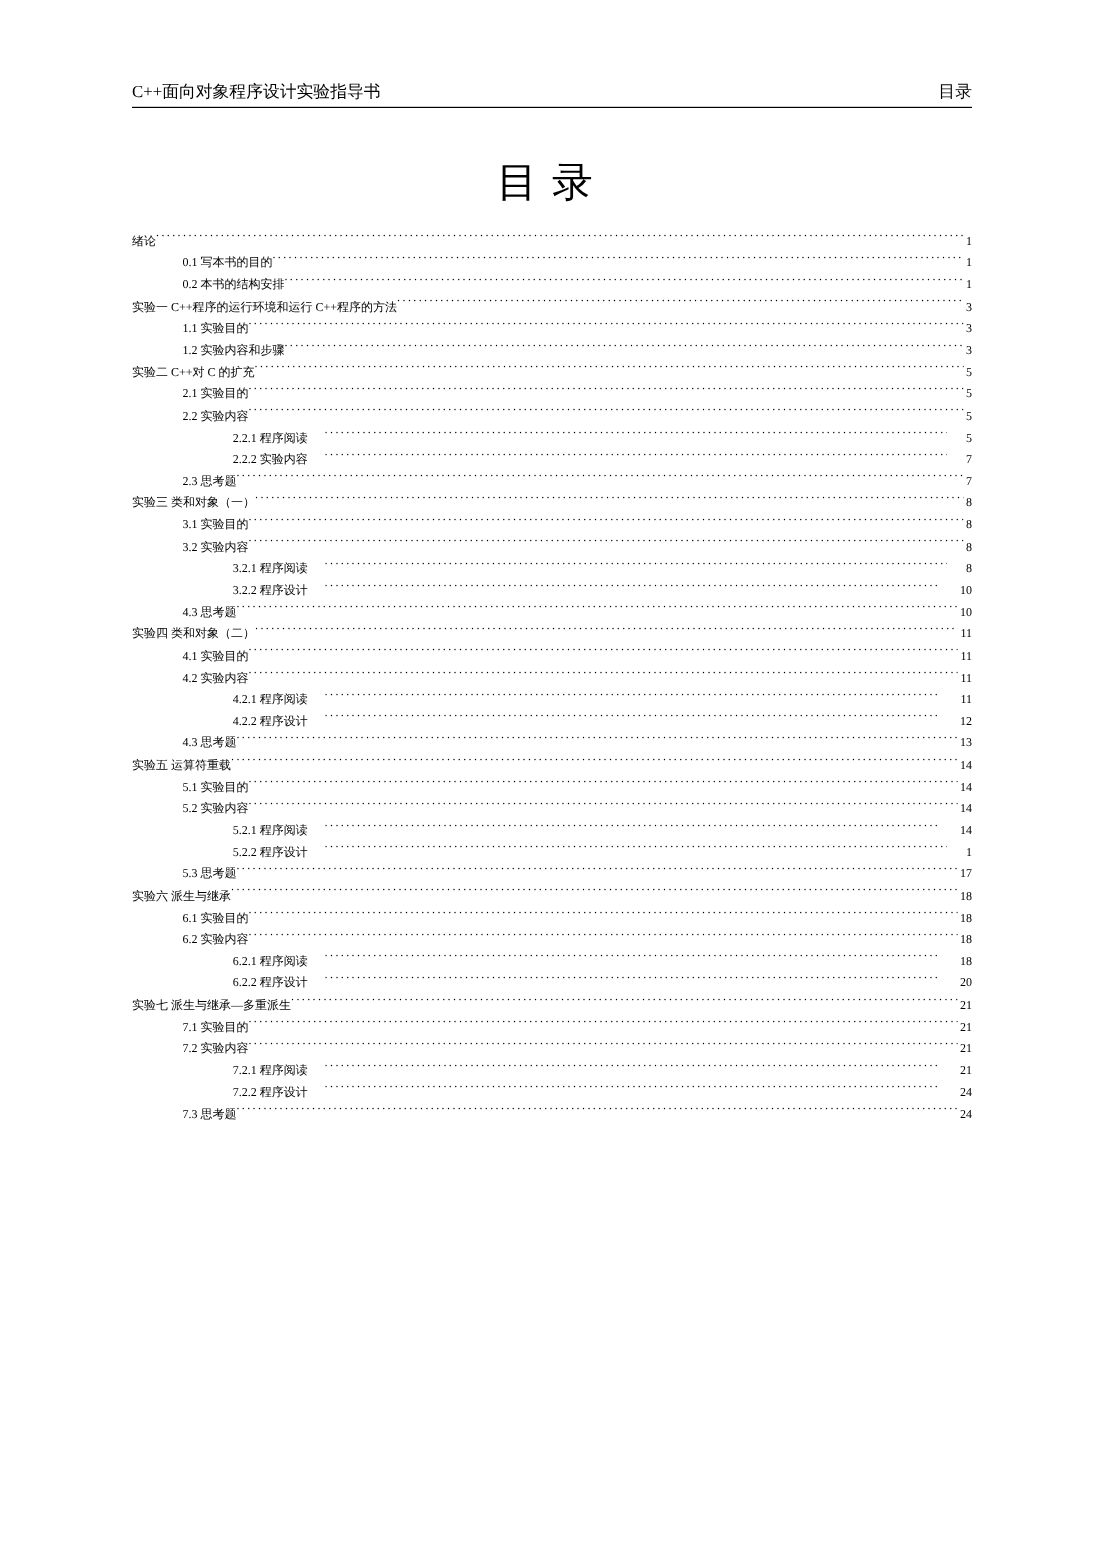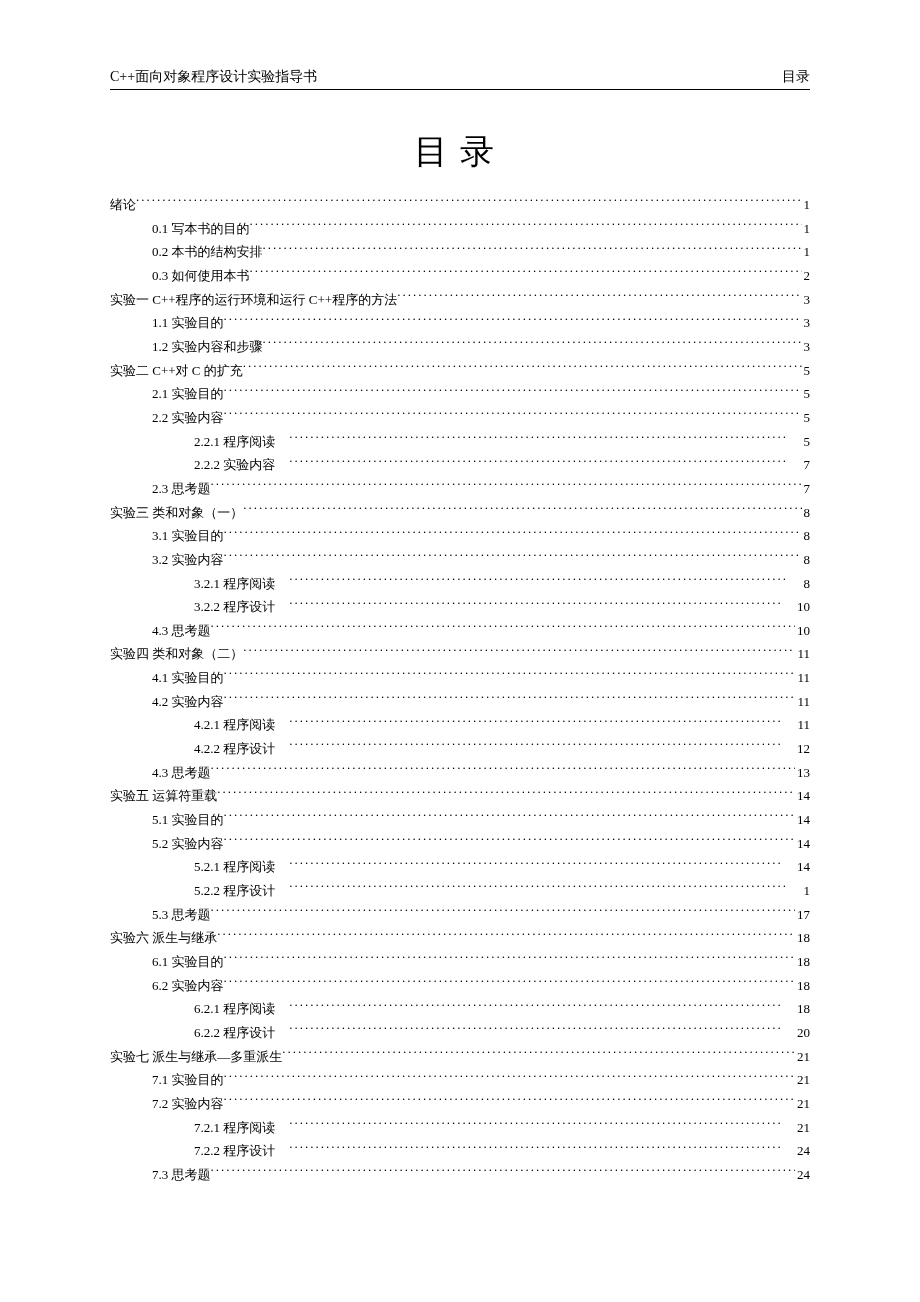--- a/index.html
+++ b/index.html
@@ -28,21 +28,21 @@
     }
     .title {
       text-align: center;
       font-size: 34px;
       font-weight: normal;
       letter-spacing: 12px;
       margin-bottom: 18px;
       font-family: "SimSun", "宋体", serif;
     }
     .toc {
-      font-size: 13px;
+      font-size: 10px;
       color: #000;
     }
     .toc-entry {
       display: flex;
       align-items: baseline;
       line-height: 1.82;
       white-space: nowrap;
     }
     .toc-entry.level-0 {
       padding-left: 0;
@@ -96,25 +96,20 @@
       <div class="toc-entry level-1">
         <span class="toc-text">0.1  写本书的目的</span>
         <span class="toc-dots"></span>
         <span class="toc-page">1</span>
       </div>
       <div class="toc-entry level-1">
         <span class="toc-text">0.2  本书的结构安排</span>
         <span class="toc-dots"></span>
         <span class="toc-page">1</span>
       </div>
-      <div class="toc-entry level-1">
-        <span class="toc-text">0.3  如何使用本书</span>
-        <span class="toc-dots"></span>
-        <span class="toc-page">2</span>
-      </div>
       <div class="toc-entry level-0">
         <span class="toc-text">实验一  C++程序的运行环境和运行 C++程序的方法</span>
         <span class="toc-dots"></span>
         <span class="toc-page">3</span>
       </div>
       <div class="toc-entry level-1">
         <span class="toc-text">1.1  实验目的</span>
         <span class="toc-dots"></span>
         <span class="toc-page">3</span>
       </div>

